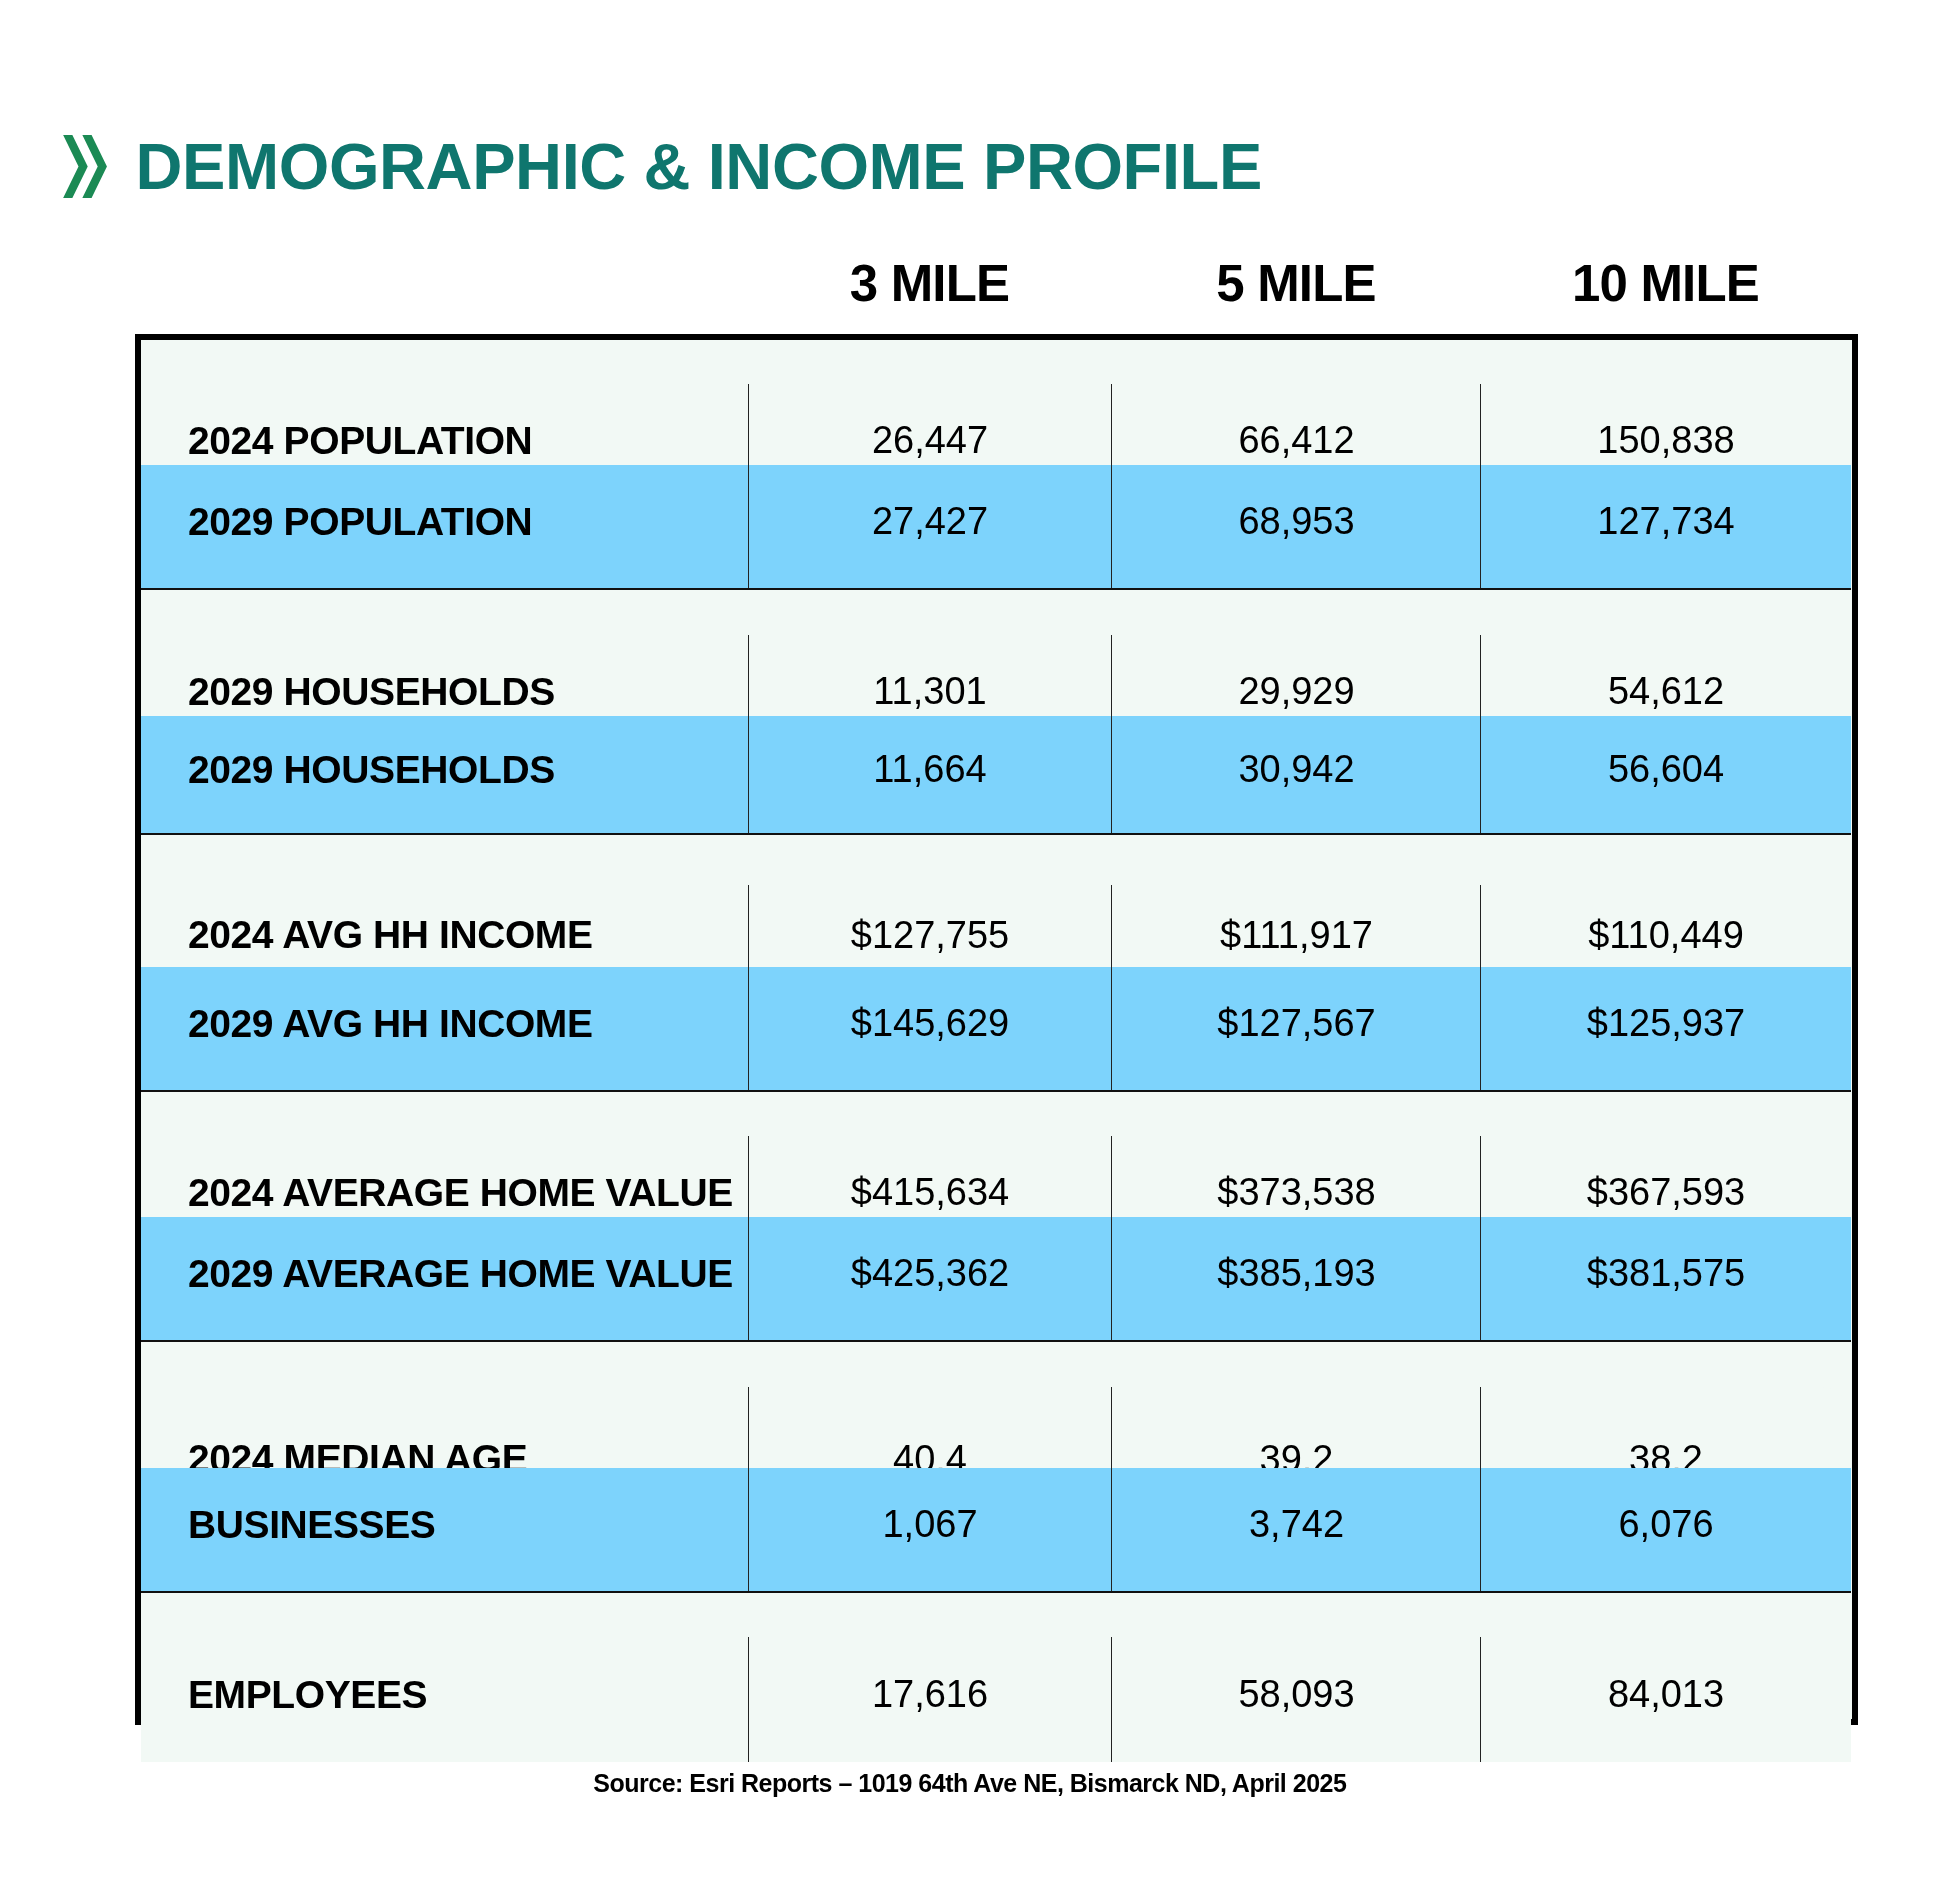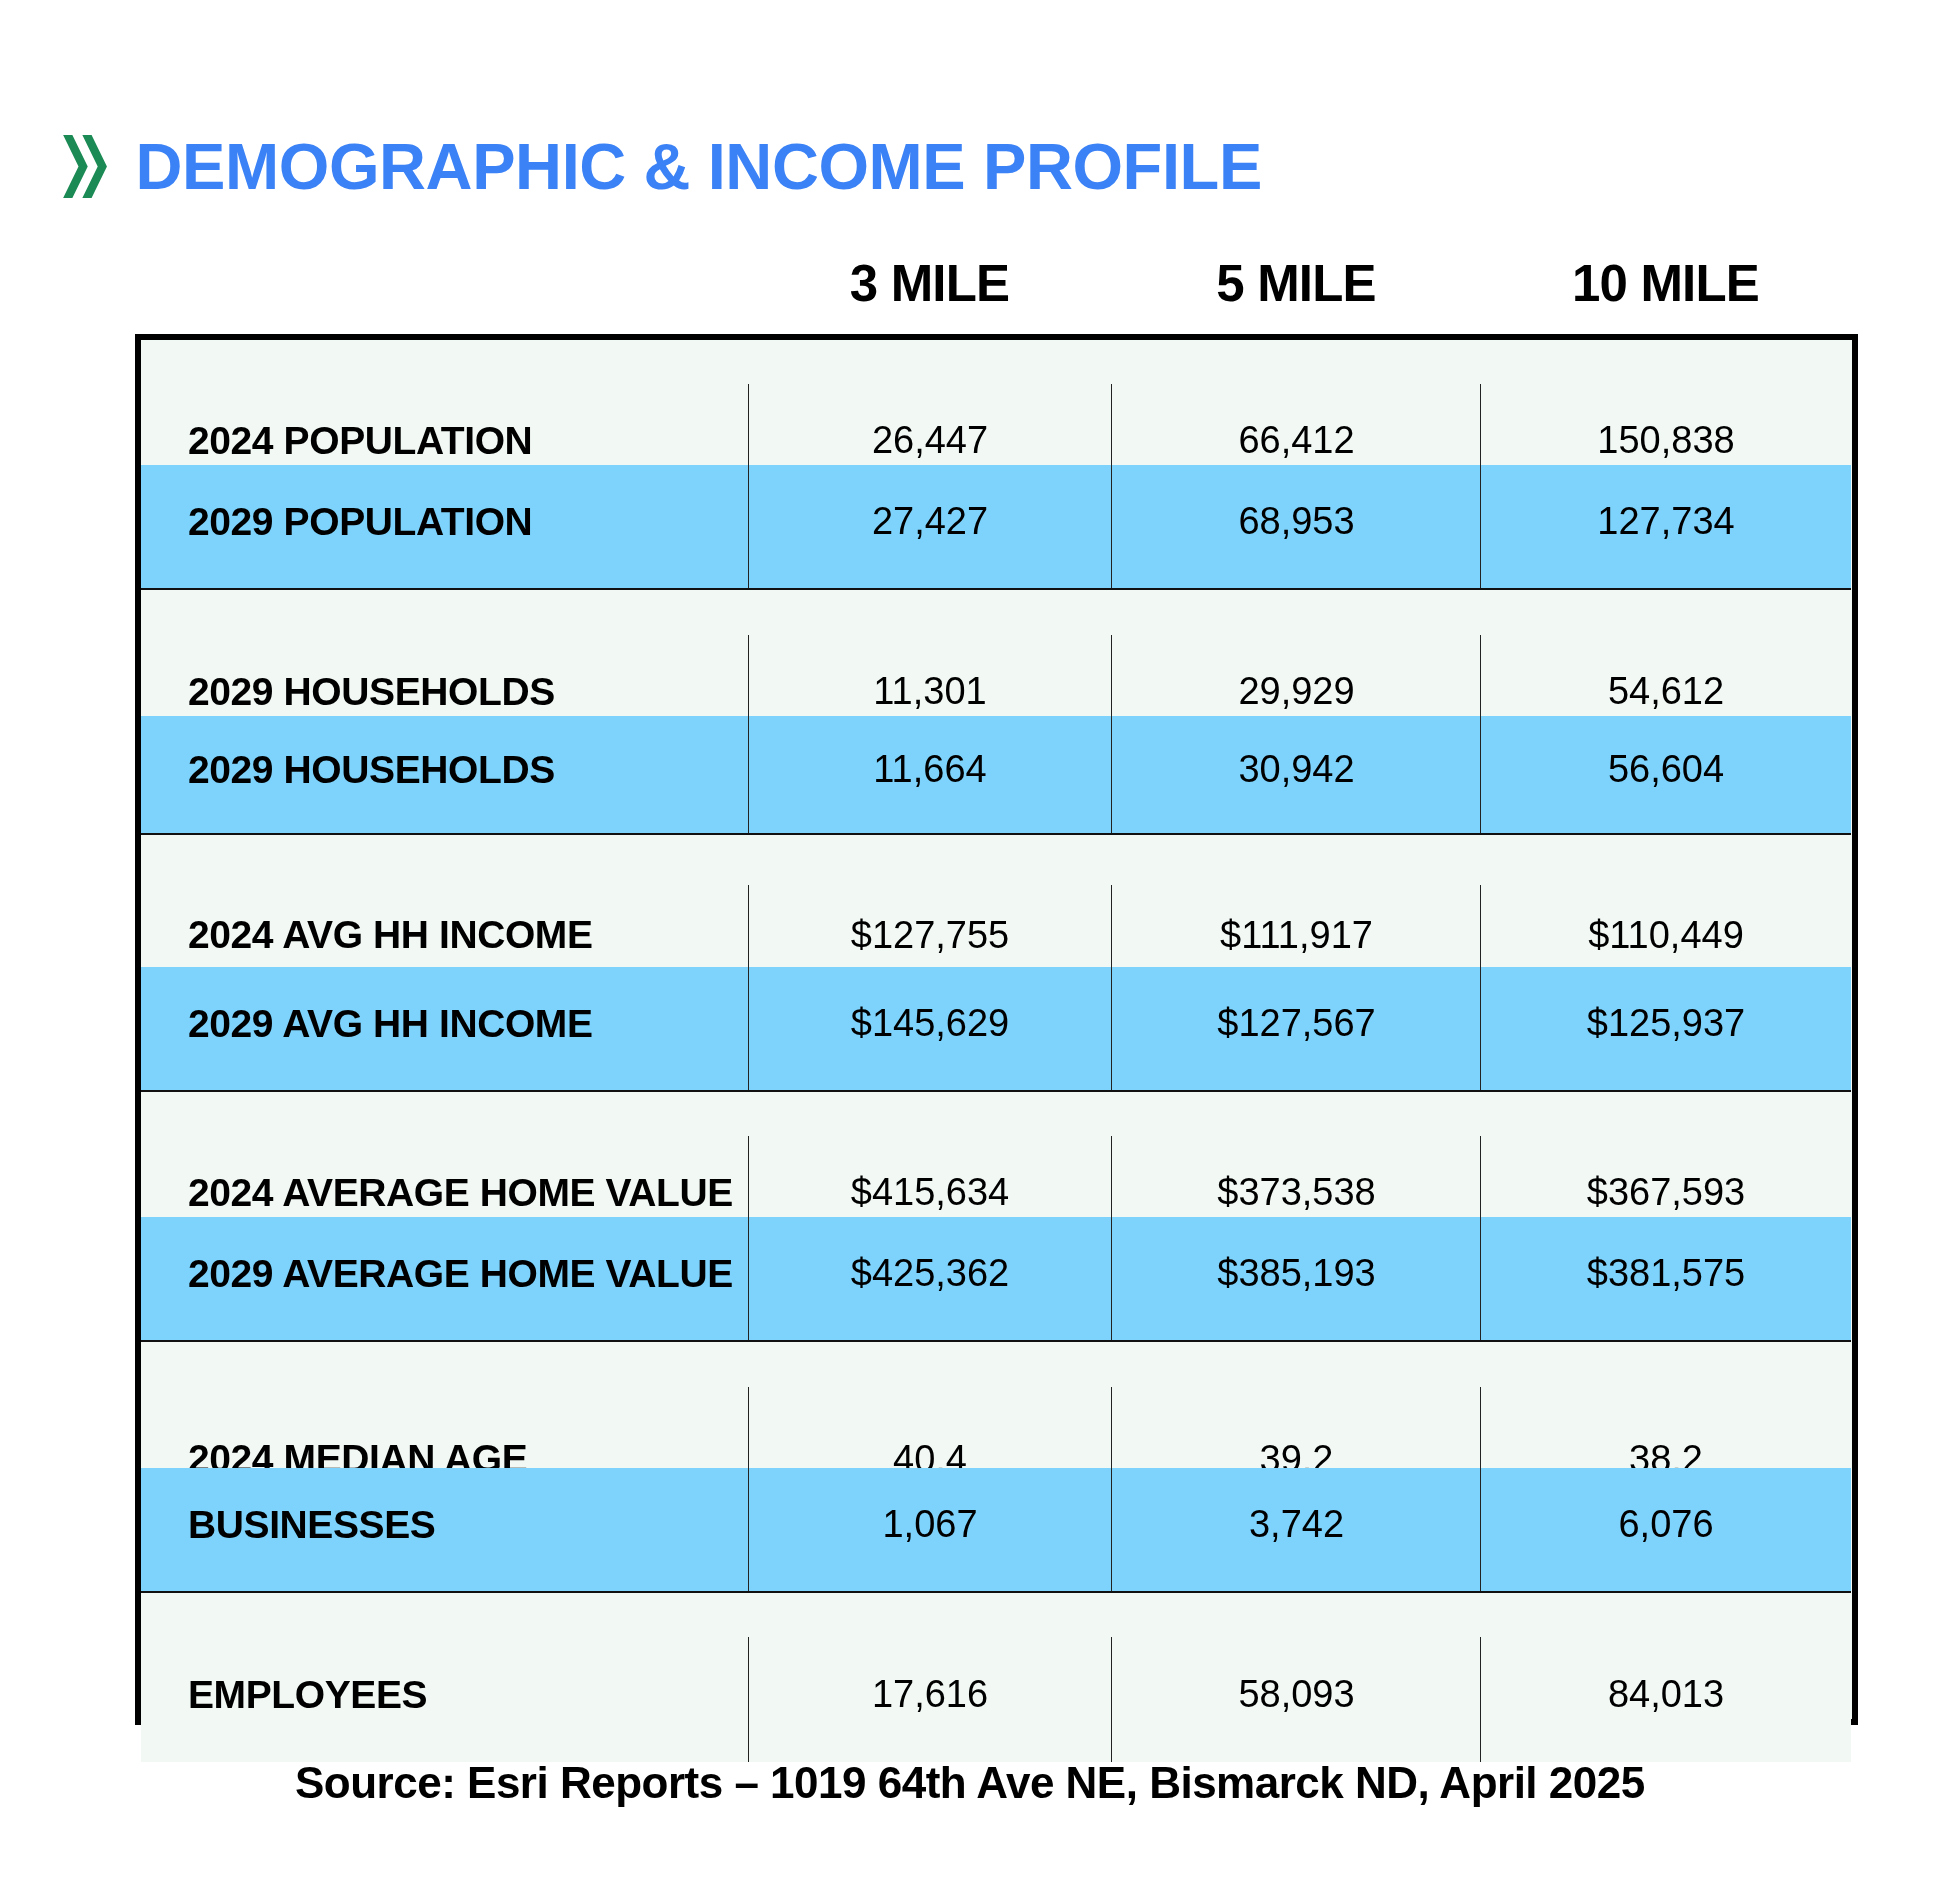--- a/index.html
+++ b/index.html
@@ -1,39 +1,39 @@
 <!DOCTYPE html>
 <html style="font-size:12.3px"><head>
 <meta charset="utf-8">
 <style>
   html, body { margin: 0; padding: 0; background: #ffffff; }
   body { width: 1955px; height: 1889px; position: relative; overflow: hidden;
          font-family: "Liberation Sans", "DejaVu Sans", sans-serif; color: #000; }
   .title-row { position: absolute; left: 63px; top: 130px; height: 73px; display: flex; align-items: center; }
   .chevrons { width: 51px; height: 63px; margin-right: 21.5px; }
   .title { font-family: "Liberation Sans", sans-serif; font-weight: 700; font-size: 65px;
-           color: #3b82f6; letter-spacing: -0.4px; line-height: 1; white-space: nowrap; }
+           color: #0f766e; letter-spacing: -0.4px; line-height: 1; white-space: nowrap; }
   .col-headers { position: absolute; top: 253px; left: 0; width: 1955px; height: 61px; }
   .col-header { position: absolute; top: 0; height: 61px; line-height: 61px; text-align: center;
                 font-weight: 700; font-size: 51px; letter-spacing: -0.8px; white-space: nowrap; }
   .table { position: absolute; left: 135px; top: 334px; width: 1723px; height: 1391px;
            box-sizing: border-box; border: 6.1px solid #000; background: #f2f9f5; }
   .row { position: absolute; left: 0; width: 1710px; box-sizing: border-box;
          border-bottom: 2.3px solid #111; display: block; }
   .row:last-child { border-bottom: none; }
   .row.alt { background: #7dd3fc; }
   .row.base { background: #f2f9f5; margin-top: 44px; }
   .cell { position: absolute; top: 0; height: 100%; box-sizing: border-box; display: flex; align-items: center; padding-bottom: 9.2px; }
   .cell.label { left: 0; width: 607px; padding-left: 47px; font-weight: 700; font-size: 39px; letter-spacing: -0.4px; white-space: nowrap; }
   .cell.val { justify-content: center; font-size: 38px; font-weight: 400; white-space: nowrap; border-left: 1.5px solid #222; }
   .cell.v1 { left: 607px; width: 363px; }
   .cell.v2 { left: 970px; width: 370px; }
   .cell.v3 { left: 1339px; width: 371px; }
   .source { position: absolute; left: 0; width: 1955px; top: 1756px; height: 54px; line-height: 54px;
-            text-align: center; font-weight: 700; font-size: 44px; letter-spacing: -0.5px; padding-right: 15.3px; box-sizing: border-box; }
+            text-align: center; font-weight: 700; font-size: 25px; letter-spacing: -0.5px; padding-right: 15.3px; box-sizing: border-box; }
 </style>
 </head>
 <body>
 
 <div class="title-row">
   <svg class="chevrons" viewBox="0 0 66 82">
     <polygon points="0,0 12,0 32,41 12,82 0,82 20,41" fill="#1b8a54"></polygon>
     <polygon points="25,0 37,0 57,41 37,82 25,82 45,41" fill="#1b8a54"></polygon>
   </svg>
   <div class="title">DEMOGRAPHIC &amp; INCOME PROFILE</div>

